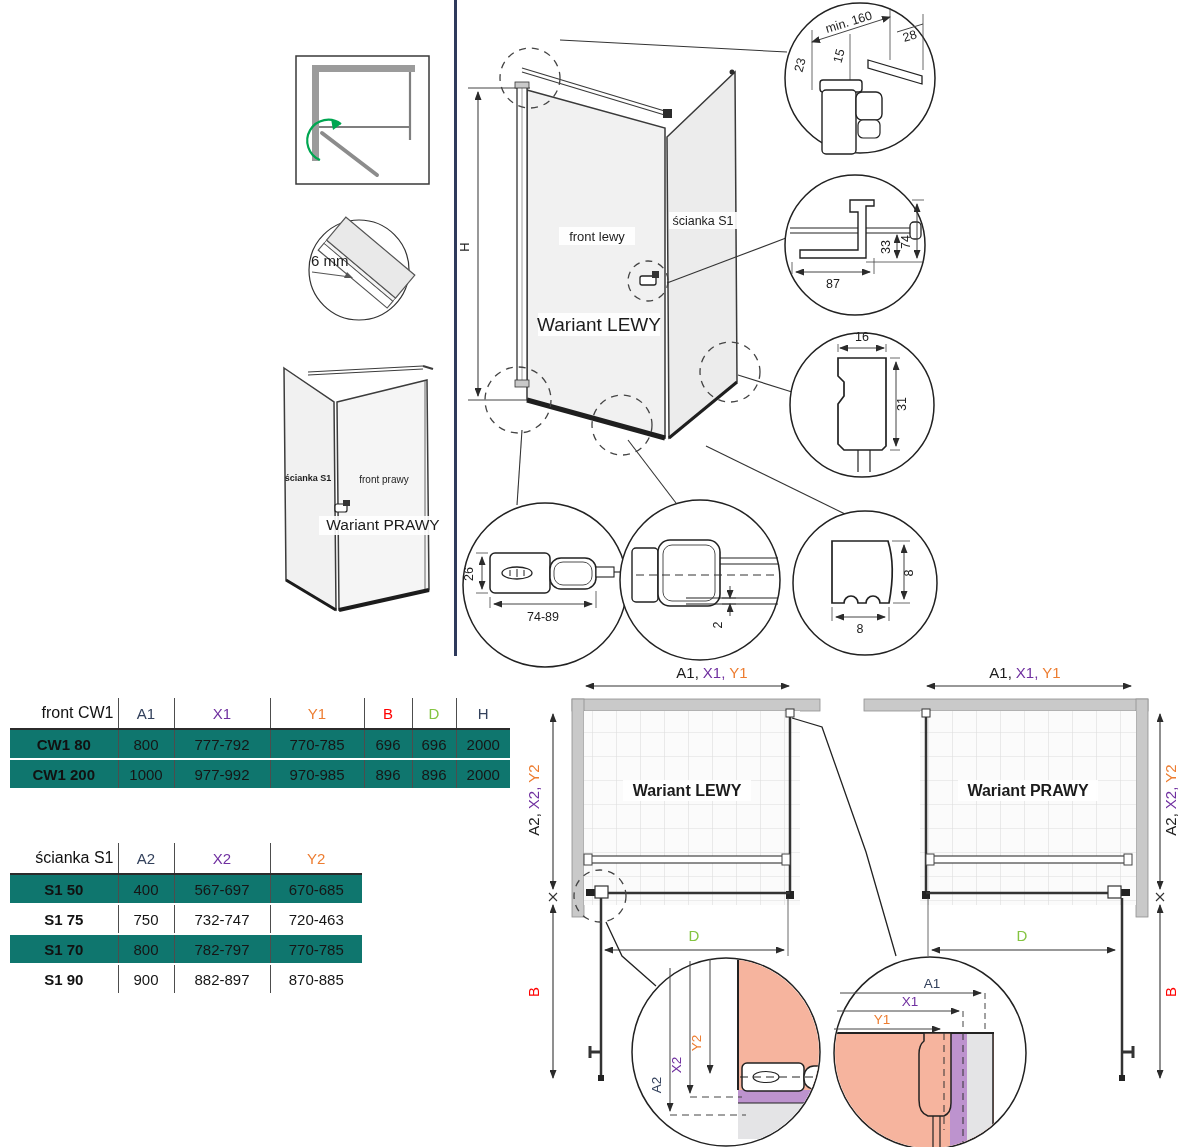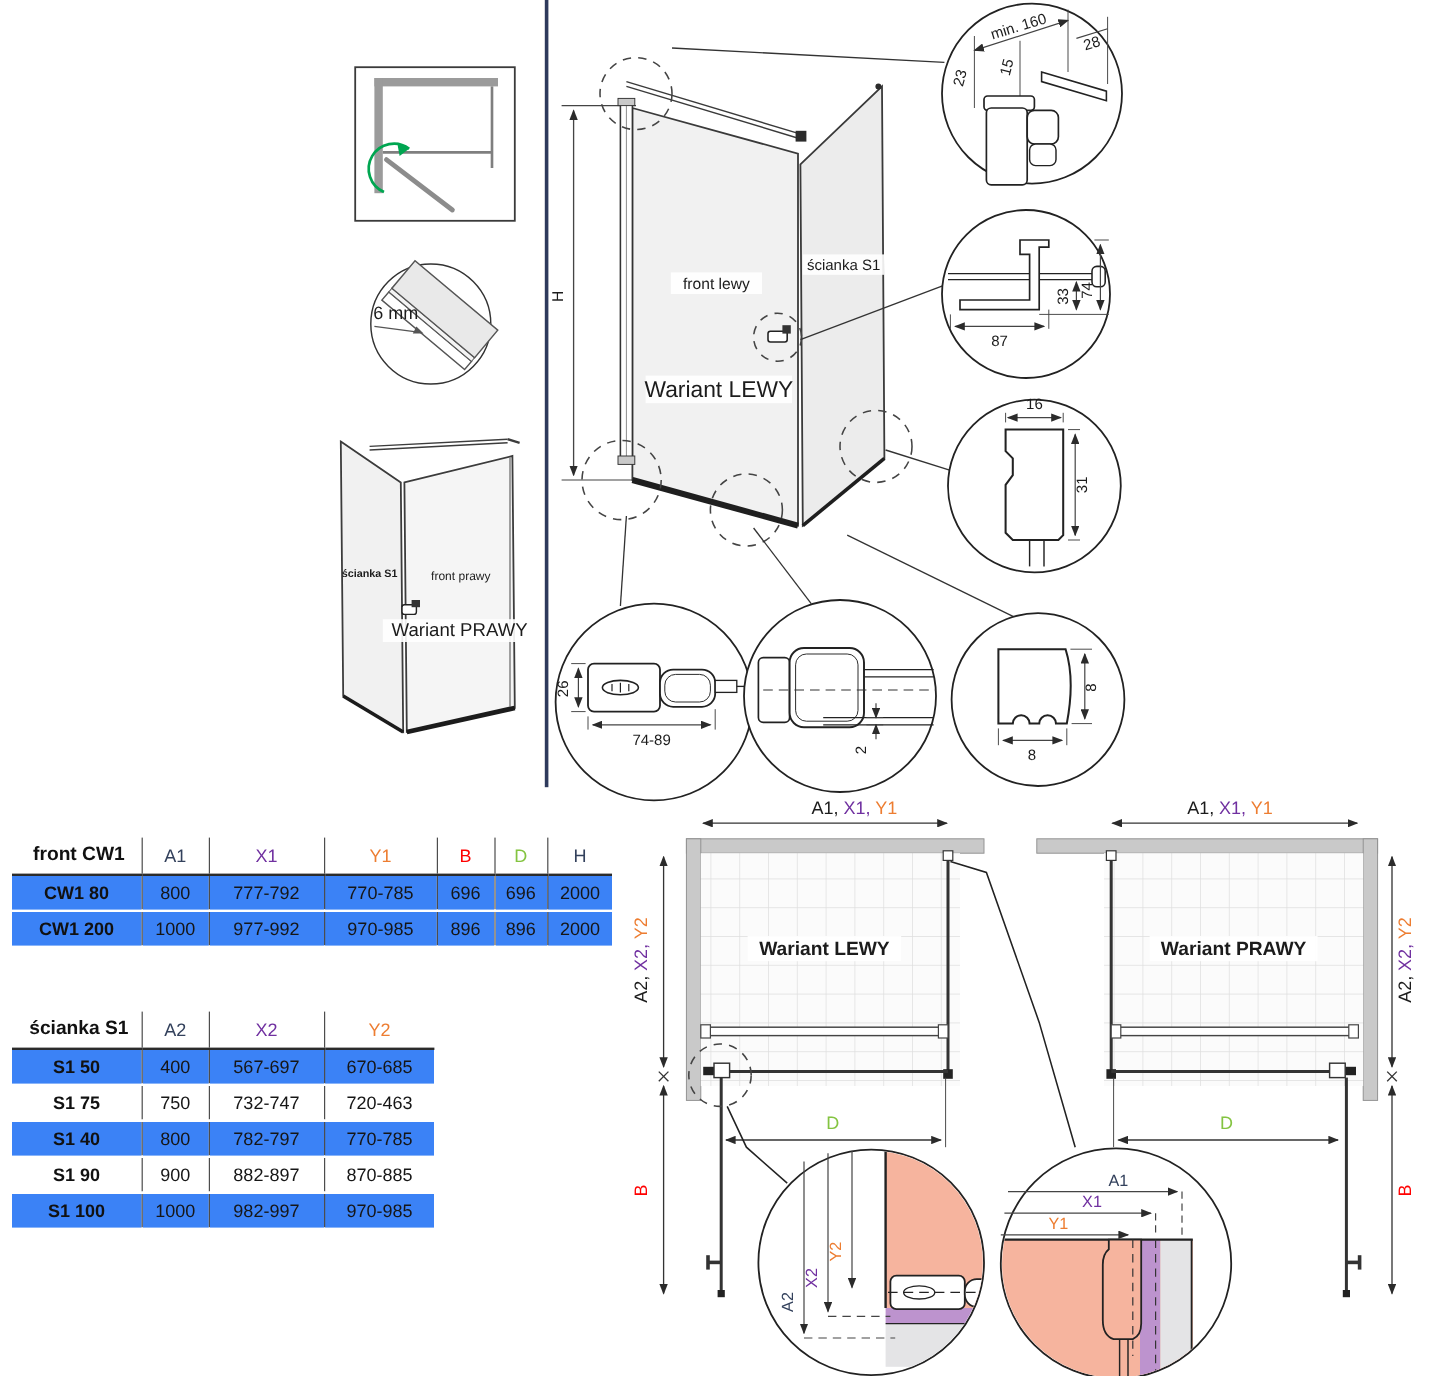--- a/index.html
+++ b/index.html
@@ -9,23 +9,23 @@
   #doc-title{left:272px;top:10px;width:190px;text-align:center;font-size:27px;font-weight:bold;color:#14141e;letter-spacing:.5px;}
   #divider{left:454px;top:0;width:3px;height:656px;background:#2E3A5C;}
   svg text{font-family:"Liberation Sans",sans-serif;fill:#1c1c1c;}
   .dim{font-size:12.5px;}
   .lab13{font-size:13px;}
   .dim-table{border-collapse:collapse;table-layout:fixed;font-size:15px;color:#161616;}
   .dim-table th,.dim-table td{border-right:1.4px solid #4d4d4d;height:28px;text-align:center;
       font-weight:normal;padding:0 4px;white-space:nowrap;overflow:hidden;}
   .dim-table th:last-child,.dim-table td:last-child{border-right:none;}
   .dim-table thead th{border-bottom:2.6px solid #2b2b2b;height:30px;font-size:15px;}
-  .dim-table thead th.rowhead{font-weight:bold;font-size:16px;text-align:center;padding-left:8px;color:#111;}
+  .dim-table thead th.rowhead{font-weight:normal;font-size:16px;text-align:right;padding-left:8px;color:#111;}
   .dim-table tbody td.rowhead{font-weight:bold;color:#111;}
-  .dim-table tbody tr.striped{background:#3b82f6;}
+  .dim-table tbody tr.striped{background:#0f766e;}
   .dim-table tbody tr{border-bottom:2px solid #fff;}
   .c-a{color:#33415C;} .c-x{color:#7030A0;} .c-y{color:#ED7D31;} .c-b{color:#FF0000;} .c-d{color:#84C441;}
   .f-a{fill:#33415C;} .f-x{fill:#7030A0;} .f-y{fill:#ED7D31;} .f-b{fill:#FF0000;} .f-d{fill:#84C441;}
 </style>
 </head>
 <body>
 
 <div id="page">
 
   <div id="divider" class="abs"></div>
@@ -294,36 +294,30 @@
         <td>567-697</td>
         <td>670-685</td>
       </tr>
       <tr>
         <td class="rowhead">S1 75</td>
         <td>750</td>
         <td>732-747</td>
         <td>720-463</td>
       </tr>
       <tr class="striped">
-        <td class="rowhead">S1 40</td>
+        <td class="rowhead">S1 70</td>
         <td>800</td>
         <td>782-797</td>
         <td>770-785</td>
       </tr>
       <tr>
         <td class="rowhead">S1 90</td>
         <td>900</td>
         <td>882-897</td>
         <td>870-885</td>
-      </tr>
-      <tr class="striped">
-        <td class="rowhead">S1 100</td>
-        <td>1000</td>
-        <td>982-997</td>
-        <td>970-985</td>
       </tr>
     </tbody>
   </table>
 
   <svg class="abs" style="left:520px;top:660px;" width="680" height="487" viewBox="0 0 680 487">
     <defs>
       <marker id="arP" markerWidth="9" markerHeight="7" refX="8" refY="3.5" orient="auto-start-reverse" markerUnits="userSpaceOnUse">
         <path d="M0,0 L9,3.5 L0,7 Z" fill="#2b2b2b"></path>
       </marker>
       <pattern id="tiles" width="24" height="24" patternUnits="userSpaceOnUse">

